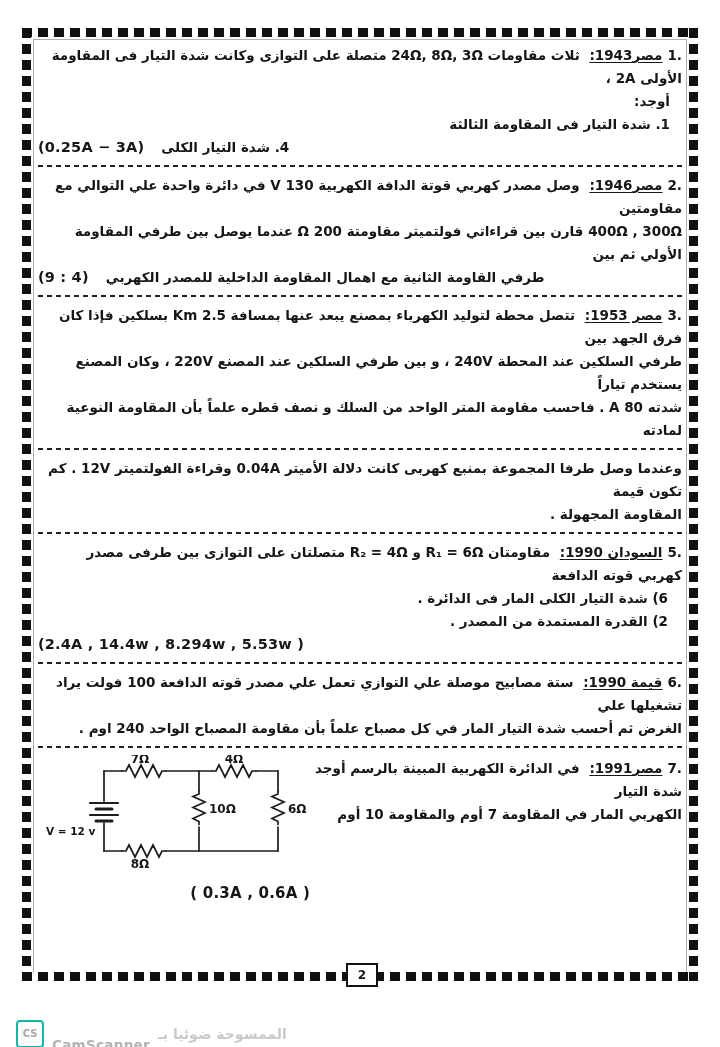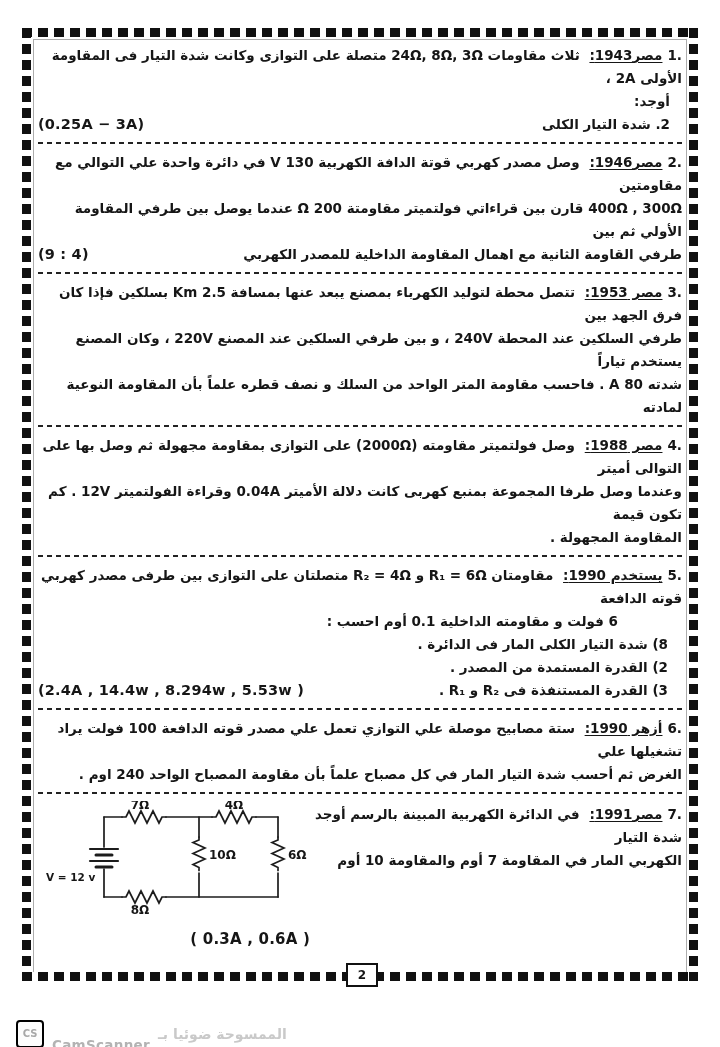--- a/index.html
+++ b/index.html
@@ -25,39 +25,39 @@
   .content{position:absolute;left:38px;right:38px;top:44px;z-index:3;
     direction:rtl;text-align:right;font-size:13.5px;line-height:23px;}
   .problem{margin:0;}
   .line{white-space:normal;}
   .pnum{direction:ltr;unicode-bidi:isolate;margin-left:5px;}
   .psrc{text-decoration:underline;text-underline-offset:2px;margin-left:5px;}
   .uline{text-decoration:underline;text-underline-offset:2px;}
   .ind{padding-right:12px;}
   .ind2{padding-right:14px;}
   .ind3{padding-right:64px;}
-  .flexline{direction:ltr;display:flex;justify-content:space-between;align-items:baseline;}
+  .flexline{direction:ltr;display:flex;align-items:baseline;gap:17px;}
   .ans{direction:ltr;unicode-bidi:isolate;font-size:14.5px;letter-spacing:.2px;}
   .rt{direction:rtl;unicode-bidi:isolate;}
   .val-right{margin-right:70px;font-size:14.5px;}
   .sep{height:2px;margin:6px 0 7px 0;
     background:repeating-linear-gradient(90deg,#222 0 5px,transparent 5px 9px);}
   
   .p7wrap{direction:ltr;display:flex;align-items:flex-start;}
   .p7left{width:272px;flex:0 0 auto;}
   .p7right{flex:1;direction:rtl;text-align:right;padding-top:2px;}
   svg text{font-family:"DejaVu Sans",sans-serif;font-weight:700;fill:#161616;}
   .p7ans{margin-top:2px;font-size:15px;}
   
   .pagenum-box{position:absolute;left:346px;top:963px;width:28px;height:20px;
     background:#fff;border:2.5px solid #111;z-index:4;display:flex;
     align-items:center;justify-content:center;font-size:12px;}
   .watermark{position:absolute;left:16px;top:1014px;display:flex;
     align-items:center;gap:8px;z-index:3;}
-  .cs-box{width:24px;height:24px;border:2px solid #000000;border-radius:4px;
+  .cs-box{width:24px;height:24px;border:2px solid #14b8a6;border-radius:4px;
     color:#a8a8a8;font-size:10px;display:flex;align-items:center;
     justify-content:center;background:#fdfdfd;}
   .cs-brand{color:#b3b3b3;font-size:13.5px;letter-spacing:.3px;margin-top:23px;}
   .cs-ar{color:#c9c9c9;font-size:14px;direction:rtl;}
 </style>
 </head>
 <body>
 
 <div class="page">
 
@@ -68,23 +68,24 @@
   <div class="inner-line"></div>
 
   <div class="content">
 
     <section class="problem">
       <div class="line">
         <span class="pnum">1.</span><span class="psrc">مصر1943:</span>
         <span>ثلاث مقاومات 24Ω, 8Ω, 3Ω متصلة على التوازى وكانت شدة التيار فى المقاومة الأولى 2A ،</span>
       </div>
       <div class="line ind">أوجد:</div>
+      <div class="line ind">1. شدة التيار فى المقاومة الثالثة</div>
       <div class="flexline">
         <span class="ans">(0.25A − 3A)</span>
-        <span class="rt ind">2. شدة التيار الكلى</span>
+        <span class="rt ind">4. شدة التيار الكلى</span>
       </div>
     </section>
     <div class="sep"></div>
 
     <section class="problem">
       <div class="line">
         <span class="pnum">2.</span><span class="psrc">مصر1946:</span>
         <span>وصل مصدر كهربي قوتة الدافة الكهربية 130 V في دائرة واحدة علي التوالي مع مقاومتين</span>
       </div>
       <div class="line">400Ω , 300Ω قارن بين قراءاتي فولتميتر مقاومتة 200 Ω عندما يوصل بين طرفي المقاومة الأولي ثم بين</div>
@@ -99,47 +100,41 @@
       <div class="line">
         <span class="pnum">3.</span><span class="psrc">مصر 1953:</span>
         <span>تتصل محطة لتوليد الكهرباء بمصنع يبعد عنها بمسافة 2.5 Km بسلكين فإذا كان فرق الجهد بين</span>
       </div>
       <div class="line">طرفي السلكين عند المحطة 240V ، و بين طرفي السلكين عند المصنع 220V ، وكان المصنع يستخدم تياراً</div>
       <div class="line">شدته 80 A . فاحسب مقاومة المتر الواحد من السلك و نصف قطره علماً بأن المقاومة النوعية لمادته</div>
     </section>
     <div class="sep"></div>
 
     <section class="problem">
-      <div class="line">
-        <span class="pnum">4.</span><span class="psrc">مصر 1988:</span>
-        <span>وصل فولتميتر مقاومته (2000Ω) على التوازى بمقاومة مجهولة ثم وصل بها على التوالى أميتر</span>
-      </div>
       <div class="line">وعندما وصل طرفا المجموعة بمنبع كهربى كانت دلالة الأميتر 0.04A وقراءة الفولتميتر 12V . كم تكون قيمة</div>
       <div class="line">المقاومة المجهولة .</div>
     </section>
     <div class="sep"></div>
 
     <section class="problem">
       <div class="line">
-        <span class="pnum">5.</span><span class="psrc">يستخدم 1990:</span>
+        <span class="pnum">5.</span><span class="psrc">السودان 1990:</span>
         <span>مقاومتان R₁ = 6Ω و R₂ = 4Ω متصلتان على التوازى بين طرفى مصدر كهربي قوته الدافعة</span>
       </div>
-      <div class="line ind3">6 فولت و مقاومته الداخلية 0.1 أوم احسب :</div>
-      <div class="line ind2">8) شدة التيار الكلى المار فى الدائرة .</div>
+      <div class="line ind2">6) شدة التيار الكلى المار فى الدائرة .</div>
       <div class="line ind2">2) القدرة المستمدة من المصدر .</div>
       <div class="flexline">
         <span class="ans">(2.4A , 14.4w , 8.294w , 5.53w )</span>
-        <span class="rt ind2">3) القدرة المستنفذة فى R₂ و R₁ .</span>
-      </div>
-    </section>
-    <div class="sep"></div>
-
-    <section class="problem">
-      <div class="line">
-        <span class="pnum">6.</span><span class="psrc">أزهر 1990:</span>
+      </div>
+    </section>
+    <div class="sep"></div>
+
+    <section class="problem">
+      <div class="line">
+        <span class="pnum">6.</span><span class="psrc">قيمة 1990:</span>
         <span>ستة مصابيح موصلة علي التوازي تعمل علي مصدر قوته الدافعة 100 فولت يراد تشغيلها علي</span>
       </div>
       <div class="line">الغرض ثم أحسب شدة التيار المار في كل مصباح علماً بأن مقاومة المصباح الواحد 240 اوم .</div>
     </section>
     <div class="sep"></div>
 
     <section class="problem">
       <div class="p7wrap">
         <div class="p7left">
           <svg width="266" height="118" viewBox="0 0 266 118">

